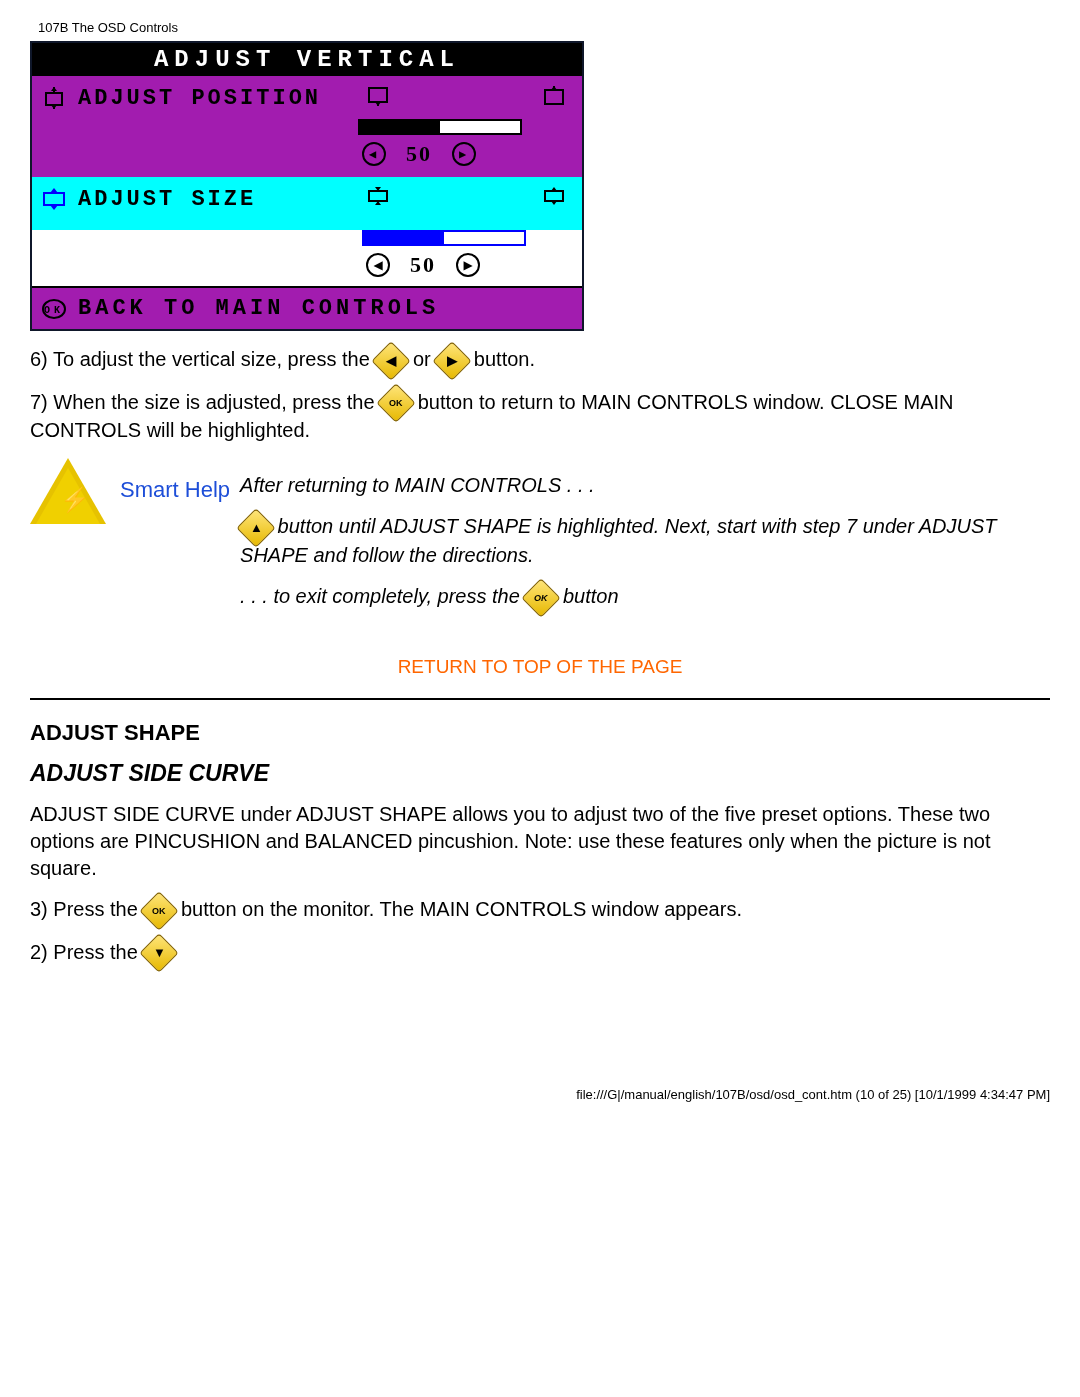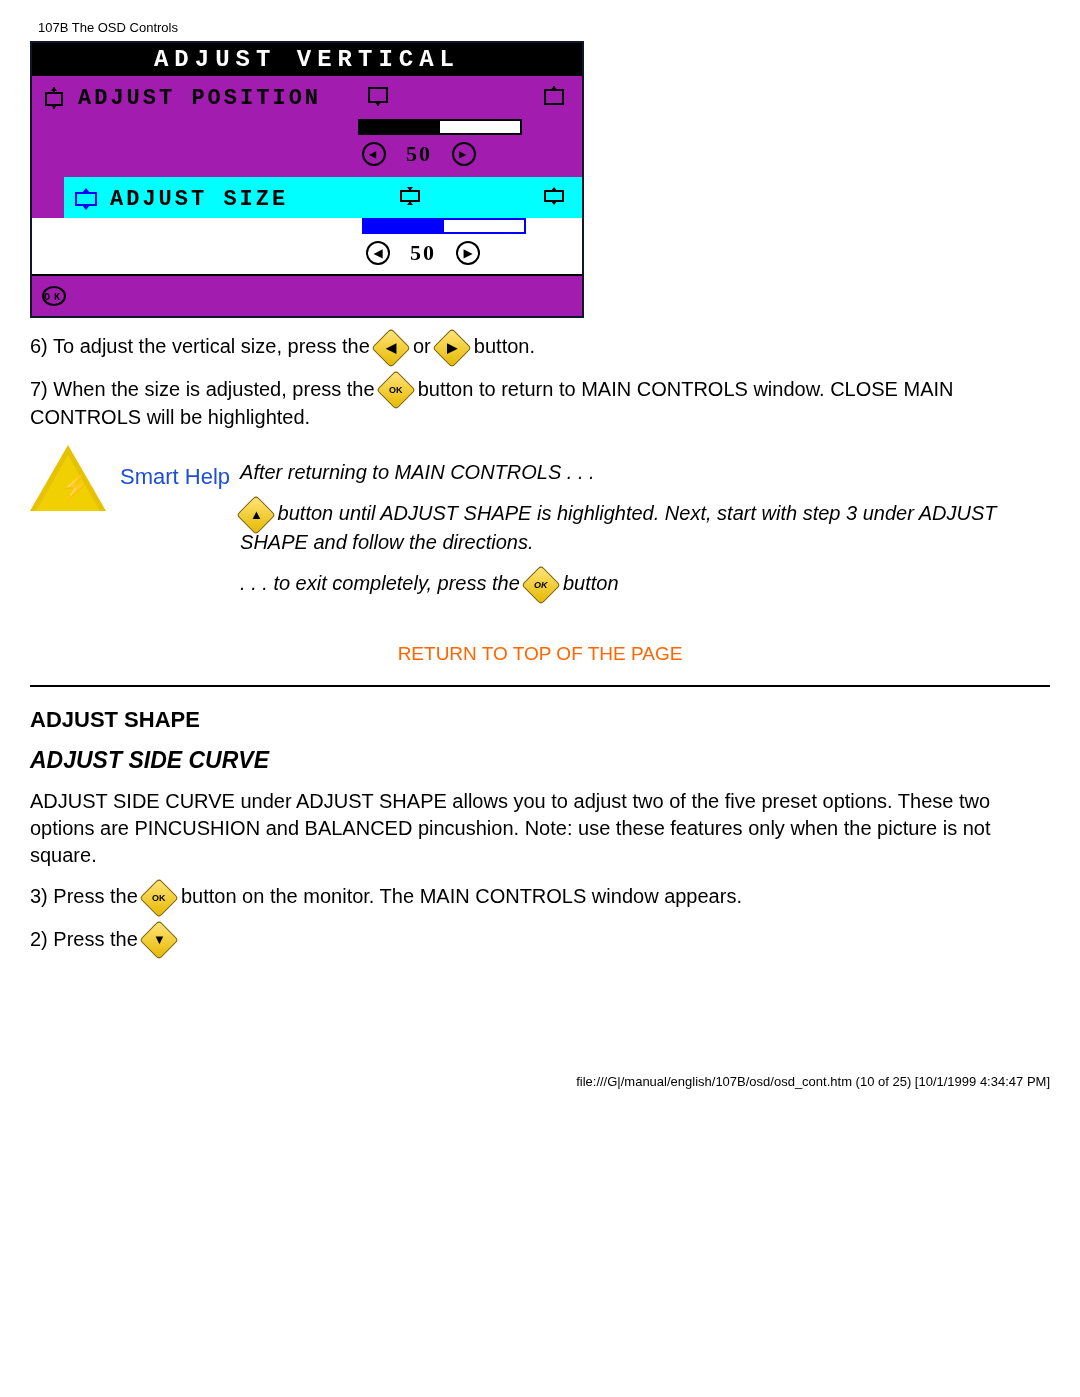--- a/index.html
+++ b/index.html
@@ -241,21 +241,21 @@
           <div class="slider-fill" style="width:50%"></div>
         </div>
       <div class="osd-slider-row">
         <span class="arrow-btn">◀</span>
         <span class="osd-value">50</span>
         <span class="arrow-btn">▶</span>
       </div>
     </div>
   </div>
 
-  <div class="osd-row selected" style="padding-bottom:0;margin-left:32px;">
+  <div class="osd-row selected" style="padding-bottom:12px;">
     <span class="osd-icon size-icon">
       <svg width="26" height="22">
           <rect x="3" y="5" width="20" height="12" fill="none" stroke="#0000ff" stroke-width="2"></rect>
           <polygon points="13,0 9,5 17,5" fill="#0000ff"></polygon>
           <polygon points="13,22 9,17 17,17" fill="#0000ff"></polygon>
         </svg>
     </span>
     <span class="osd-label">ADJUST SIZE</span>
     <div class="osd-controls-col">
       <div class="osd-icons-top">
@@ -284,20 +284,21 @@
   </div>
 
   <div class="osd-divider"></div>
   <div class="osd-back">
     <span class="osd-icon ok-icon">
       <svg width="24" height="20">
           <ellipse cx="12" cy="10" rx="11" ry="9" fill="none" stroke="#000" stroke-width="2"></ellipse>
           <text x="12" y="14" text-anchor="middle" font-size="10" font-family="Courier New" font-weight="bold">OK</text>
         </svg>
     </span>
+    <span>BACK TO MAIN CONTROLS</span>
   </div>
 </div>
 
 <p>
   <span>6) To adjust the vertical size, press the</span>
   <span class="yellow-btn">
       <span class="inner">◀</span>
     </span>
   <span>or</span>
   <span class="yellow-btn">
@@ -320,21 +321,21 @@
         <span class="bolt">⚡</span>
       </div>
   </div>
   <div class="smart-help-label">Smart Help</div>
   <div class="smart-help-text">
     <p>After returning to MAIN CONTROLS . . .</p>
     <p>
       <span class="yellow-btn">
           <span class="inner">▲</span>
         </span>
-      <span> button until ADJUST SHAPE is highlighted. Next, start with step 3 under ADJUST SHAPE and follow the directions.</span>
+      <span> button until ADJUST SHAPE is highlighted. Next, start with step 7 under ADJUST SHAPE and follow the directions.</span>
     </p>
     <p>
       <span>. . . to exit completely, press the </span>
       <span class="yellow-btn">
           <span class="inner" style="font-size:9px;">OK</span>
         </span>
       <span> button</span>
     </p>
   </div>
 </div>

